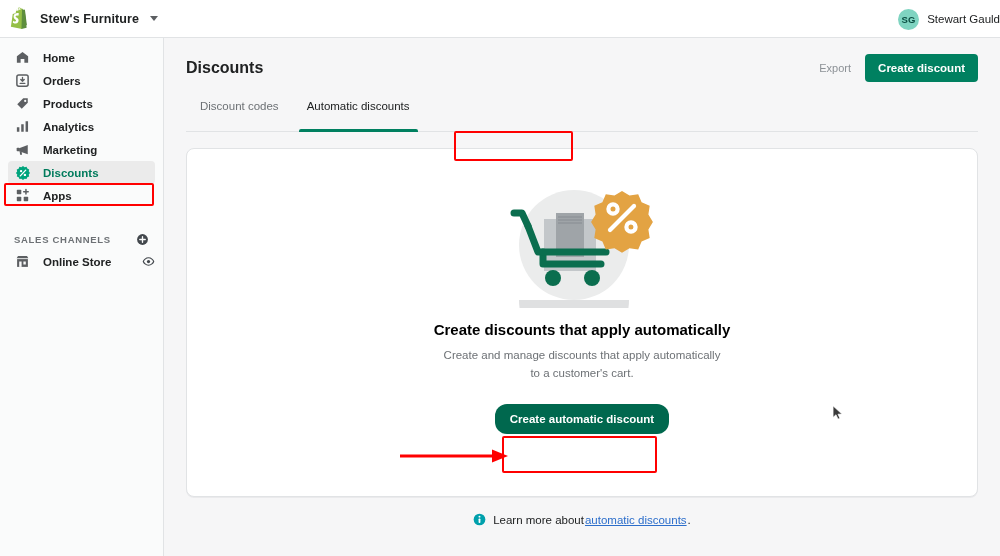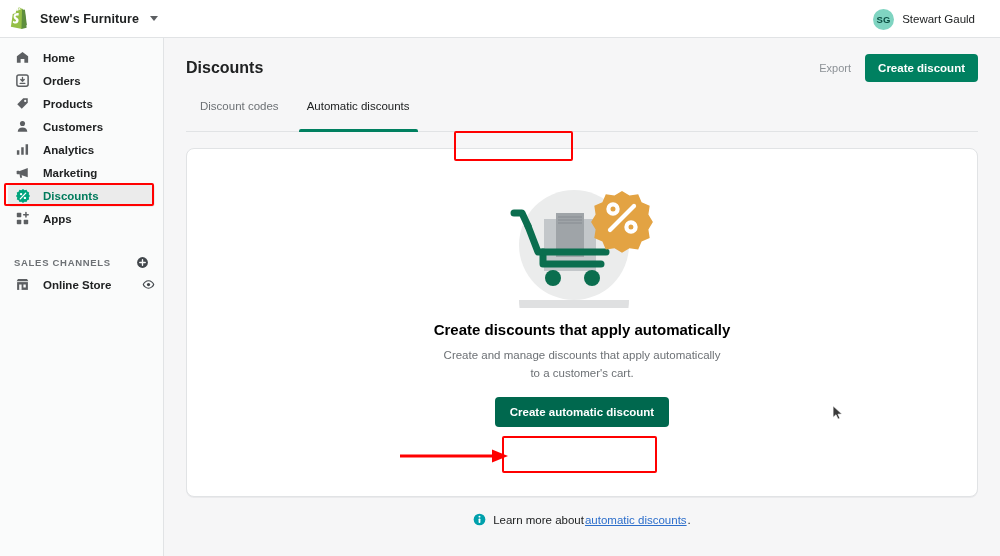--- a/index.html
+++ b/index.html
@@ -27,21 +27,21 @@
     border-left: 4.5px solid transparent; border-right: 4.5px solid transparent;
     border-top: 5px solid #5c5f62;
   }
   .searchbar {
     position: absolute; left: 258px; top: 6px;
     width: 410px; height: 26px;
     background: #f1f2f3; border: 1px solid #e4e5e7; border-radius: 4px;
     display: flex; align-items: center; gap: 7px; padding: 0 10px;
   }
   .search-text { font-size: 11.5px; color: #6d7175; }
-  .account { position: absolute; right: 25px; top: 0; height: 38px; display: flex; align-items: center; gap: 8px; }
+  .account { position: absolute; right: 0; top: 0; height: 38px; display: flex; align-items: center; gap: 8px; }
   .avatar {
     width: 21px; height: 21px; border-radius: 50%;
     background: #7fd4c1; color: #0b4f43;
     font-size: 9.5px; font-weight: 700;
     display: flex; align-items: center; justify-content: center;
     letter-spacing: .3px;
   }
   .account-name { font-size: 11.5px; color: #202223; }
 
   
@@ -118,24 +118,24 @@
     display: flex; flex-direction: column; align-items: center;
     padding-top: 34px;
   }
   .illus { width: 200px; height: 125px; }
   .empty-title { font-size: 15px; font-weight: 700; color: #000000; margin-top: 13px; }
   .empty-sub {
     font-size: 11.5px; color: #6d7175; text-align: center;
     line-height: 1.55; margin-top: 9px; width: 278px;
   }
   .cta {
-    margin-top: 14px;
+    margin-top: 21px;
     background: #00684e; color: #fff;
     font-size: 11.5px; font-weight: 600;
-    border: none; border-radius: 4px;
+    border: none; border-radius: 12px;
     padding: 9px 15px;
   }
   #anno-cta { left: 338px; top: 398px; width: 155px; height: 37px; }
 
   .footer-note {
     display: flex; align-items: center; justify-content: center; gap: 7px;
     margin-top: 16px; font-size: 11.5px; color: #202223;
   }
   .info-dot { width: 13px; height: 13px; flex: 0 0 13px; }
   .footer-link { color: #2c6ecb; text-decoration: underline; }
@@ -196,29 +196,20 @@
       <div class="nav-item">
         <span class="ico">
           <svg width="15" height="15" viewBox="0 0 20 20">
             <path d="M17 3h-6L3 11l6 6 8-8z" fill="#5c5f62"></path>
             <circle cx="13.6" cy="6.5" r="1.5" fill="#fafbfb"></circle>
           </svg>
         </span>
         <span>Products</span>
       </div>
 
-      <div class="nav-item">
-        <span class="ico">
-          <svg width="15" height="15" viewBox="0 0 20 20">
-            <circle cx="10" cy="6" r="3.4" fill="#5c5f62"></circle>
-            <path d="M3.6 17c0-3.6 2.9-5.6 6.4-5.6s6.4 2 6.4 5.6z" fill="#5c5f62"></path>
-          </svg>
-        </span>
-        <span>Customers</span>
-      </div>
 
       <div class="nav-item">
         <span class="ico">
           <svg width="15" height="15" viewBox="0 0 20 20">
             <rect x="2.5" y="11" width="3.3" height="6" fill="#5c5f62"></rect>
             <rect x="8.3" y="7" width="3.3" height="10" fill="#5c5f62"></rect>
             <rect x="14.1" y="3" width="3.3" height="14" fill="#5c5f62"></rect>
           </svg>
         </span>
         <span>Analytics</span>

